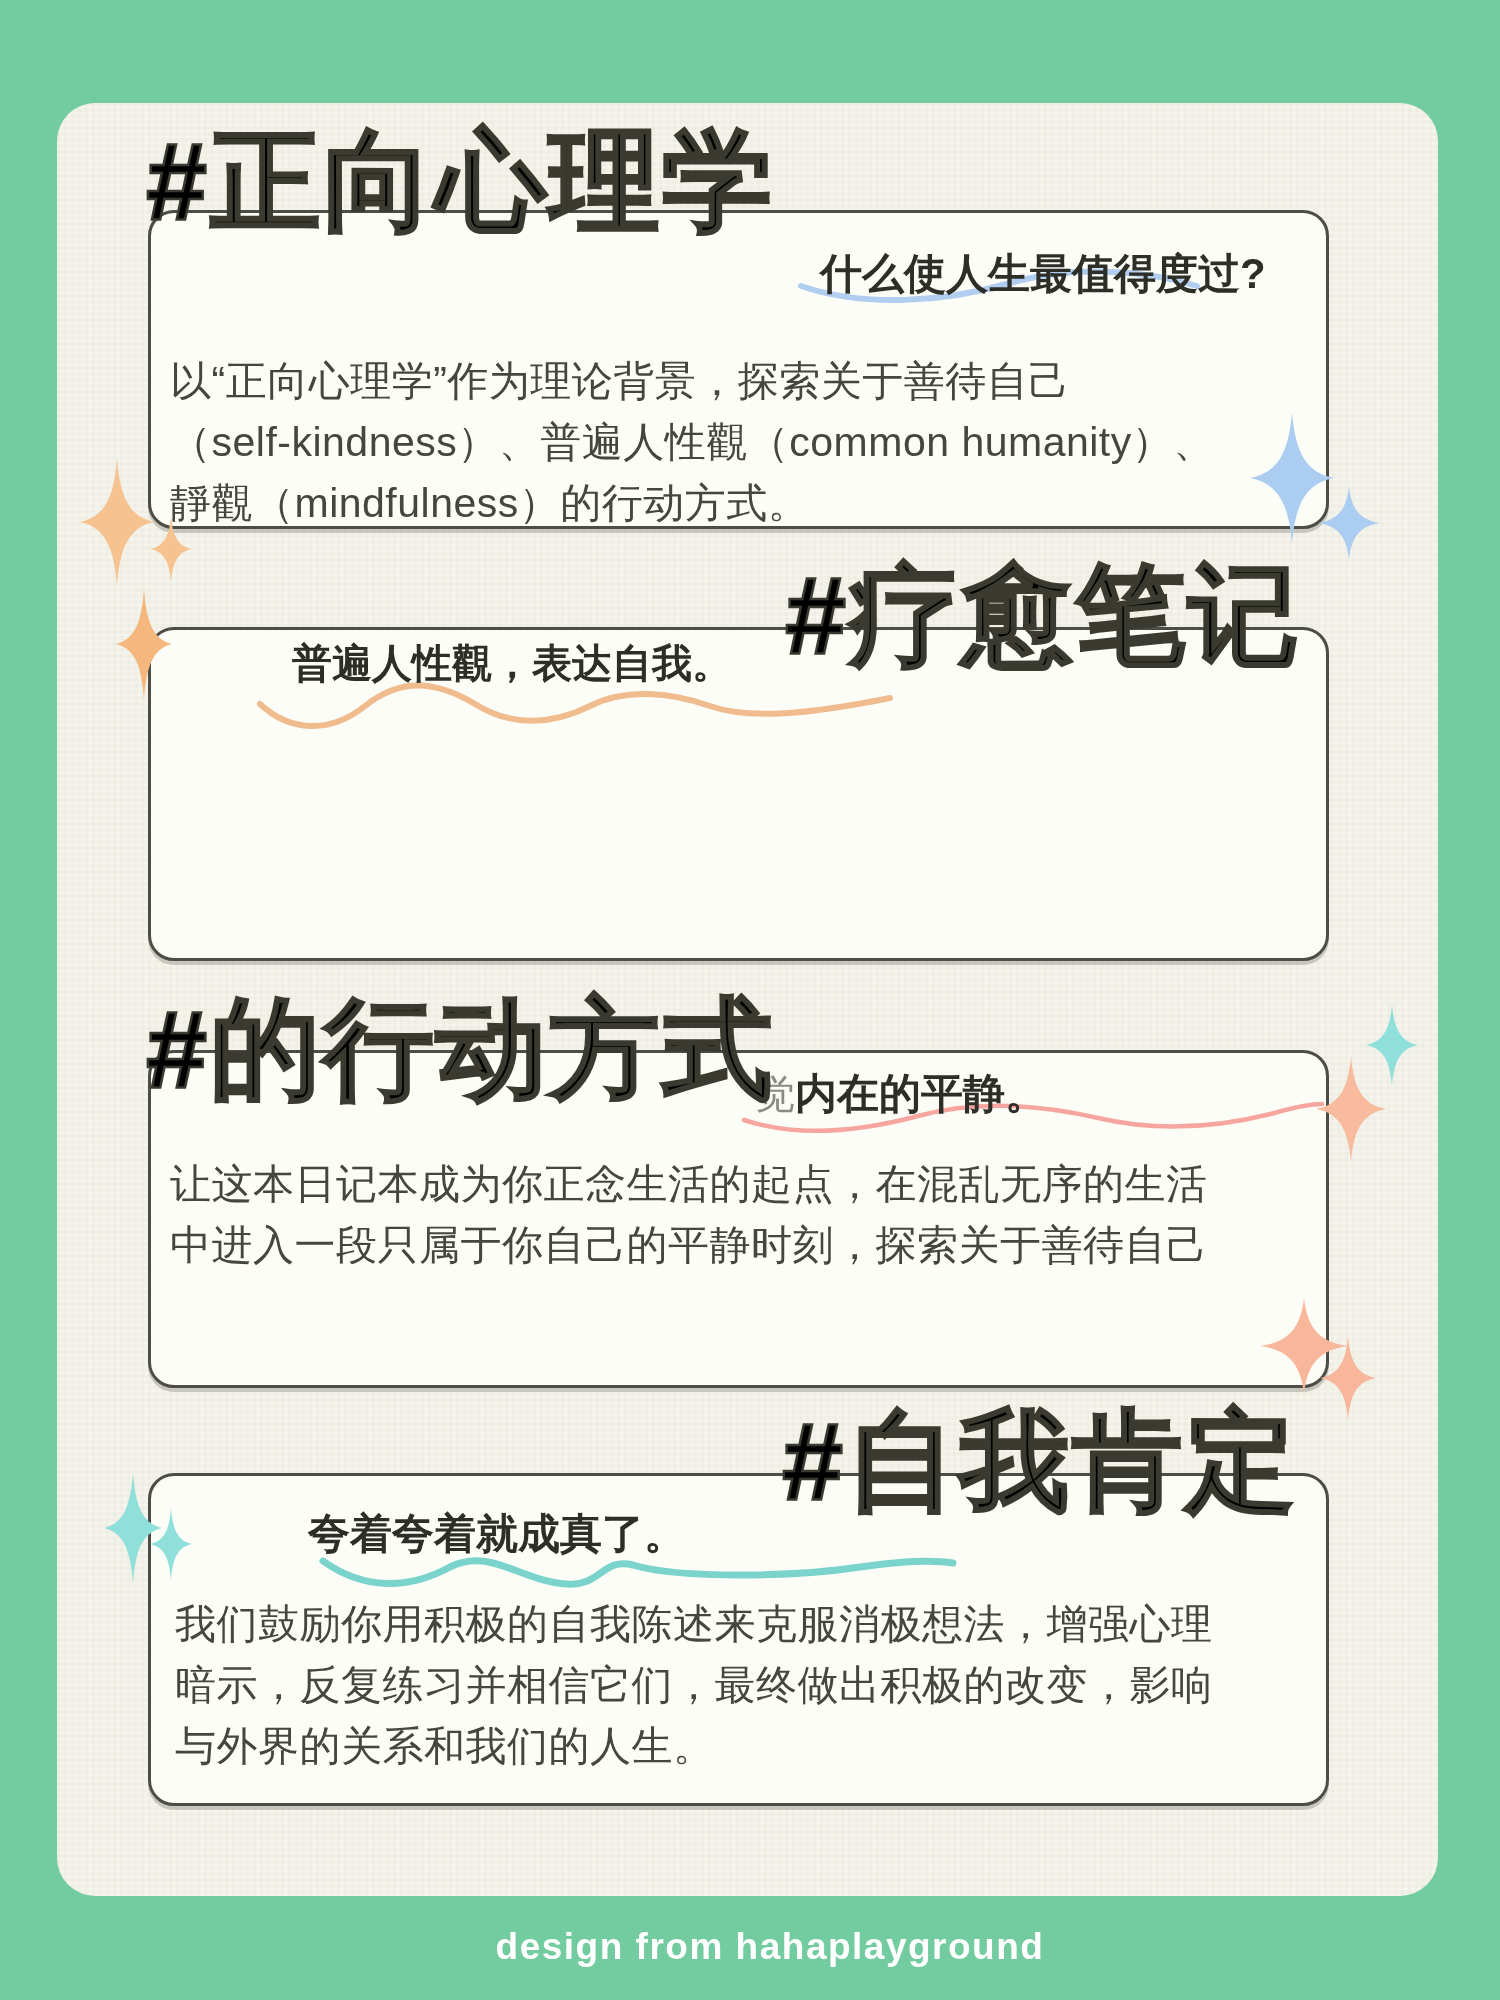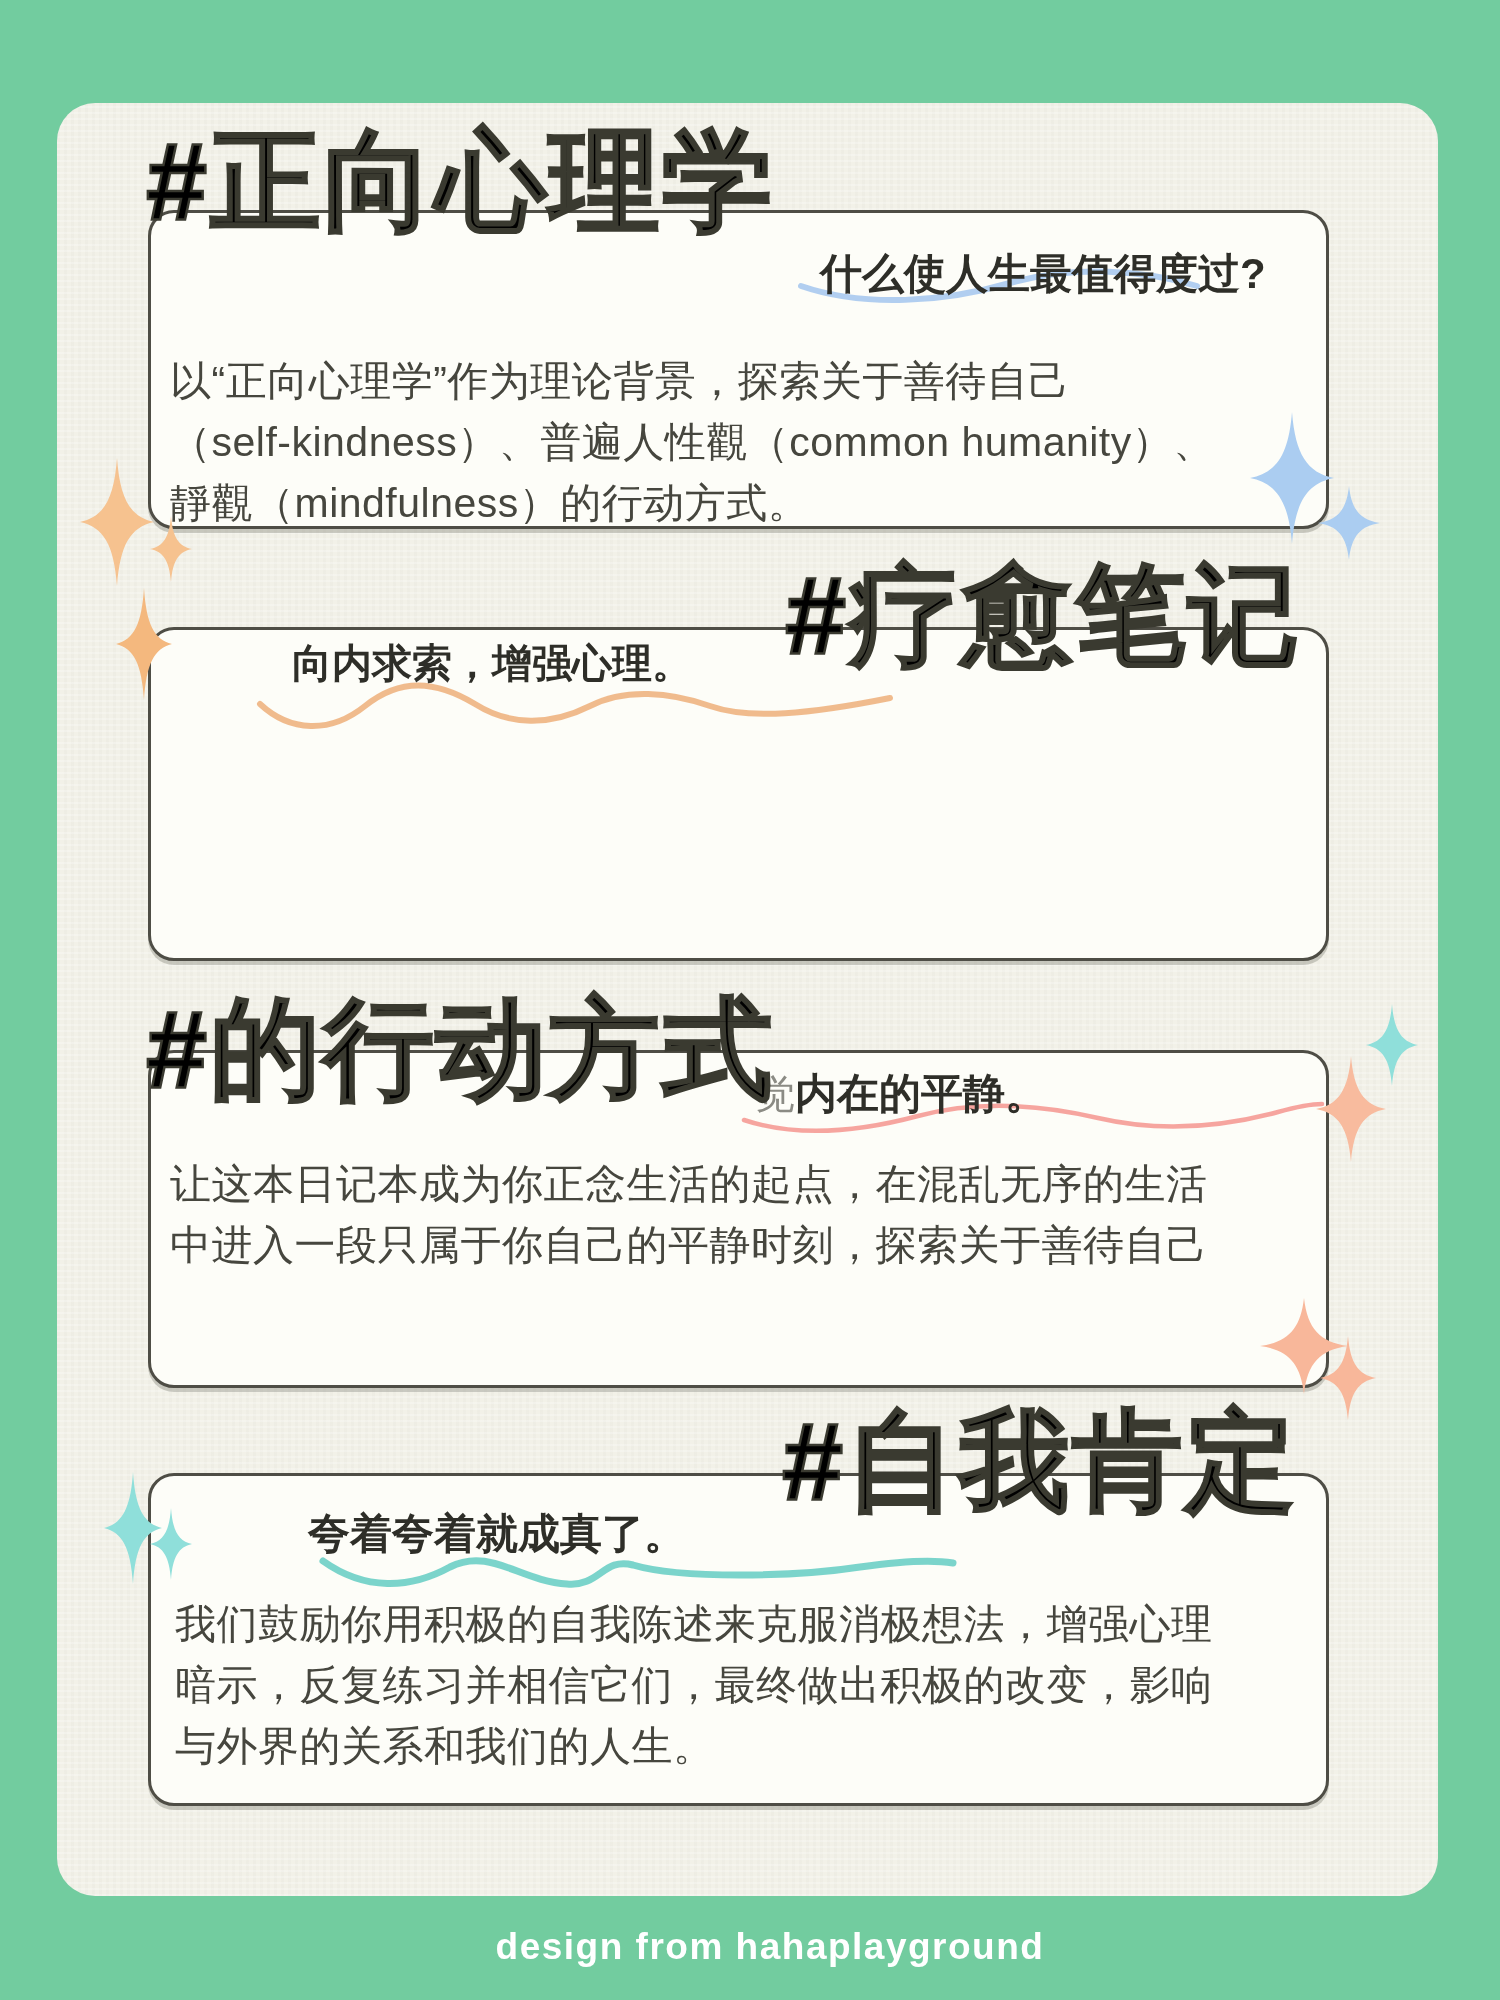--- a/index.html
+++ b/index.html
@@ -58,21 +58,21 @@
   <div class="card" id="card-2"></div>
   <div class="card" id="card-3"></div>
   <div class="card" id="card-4"></div>
 
   <div class="hashtag-title" id="title-1">#正向心理学</div>
   <div class="hashtag-title" id="title-2">#疗愈笔记</div>
   <div class="hashtag-title" id="title-3">#的行动方式</div>
   <div class="hashtag-title" id="title-4">#自我肯定</div>
 
   <div class="subtitle" id="subtitle-1">什么使人生最值得度过?</div>
-  <div class="subtitle" id="subtitle-2">向内求索，增强心理。</div>
+  <div class="subtitle" id="subtitle-2">普遍人性觀，表达自我。</div>
   <div class="subtitle" id="subtitle-3"><span class="prefix">觉</span><span>内在的平静。</span></div>
   <div class="subtitle" id="subtitle-4">夸着夸着就成真了。</div>
 
   <div class="body-text" id="body-1">
     <div>以“正向心理学”作为理论背景，探索关于善待自己</div>
     <div>（self-kindness）、普遍人性觀（common humanity）、</div>
     <div>靜觀（mindfulness）的行动方式。</div>
   </div>
   <div class="body-text" id="body-3">
     <div>让这本日记本成为你正念生活的起点，在混乱无序的生活</div>

